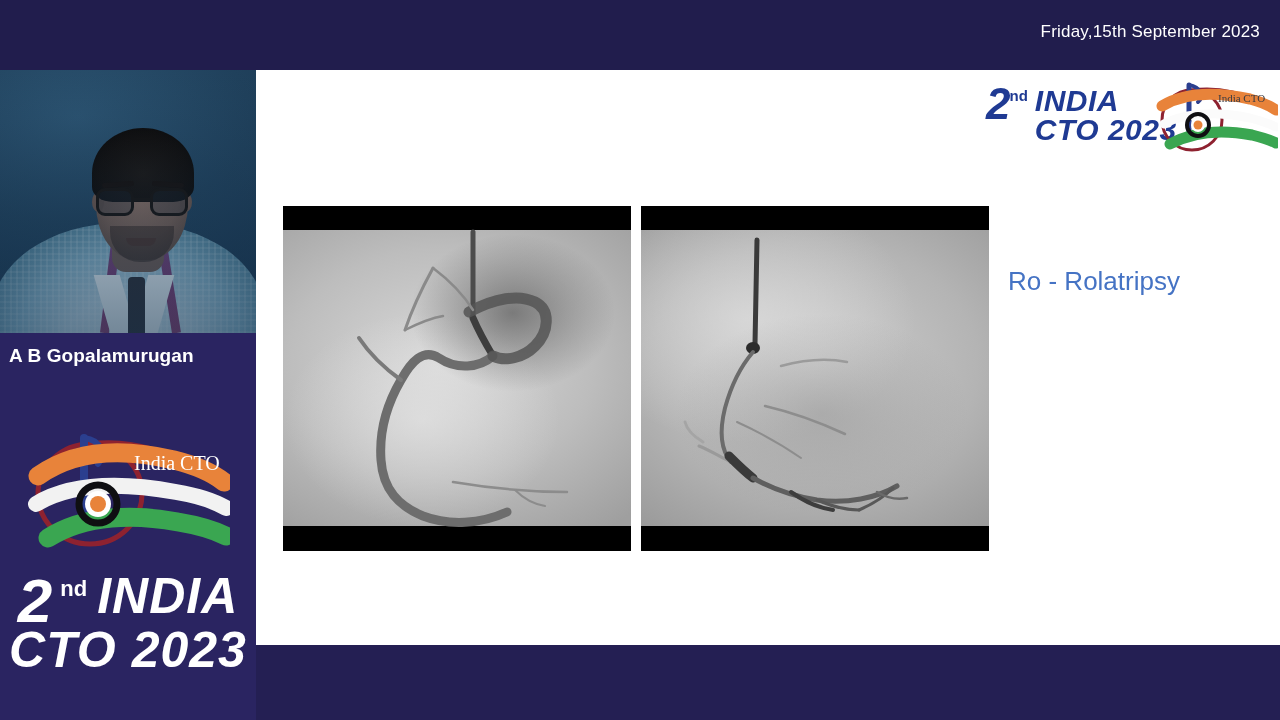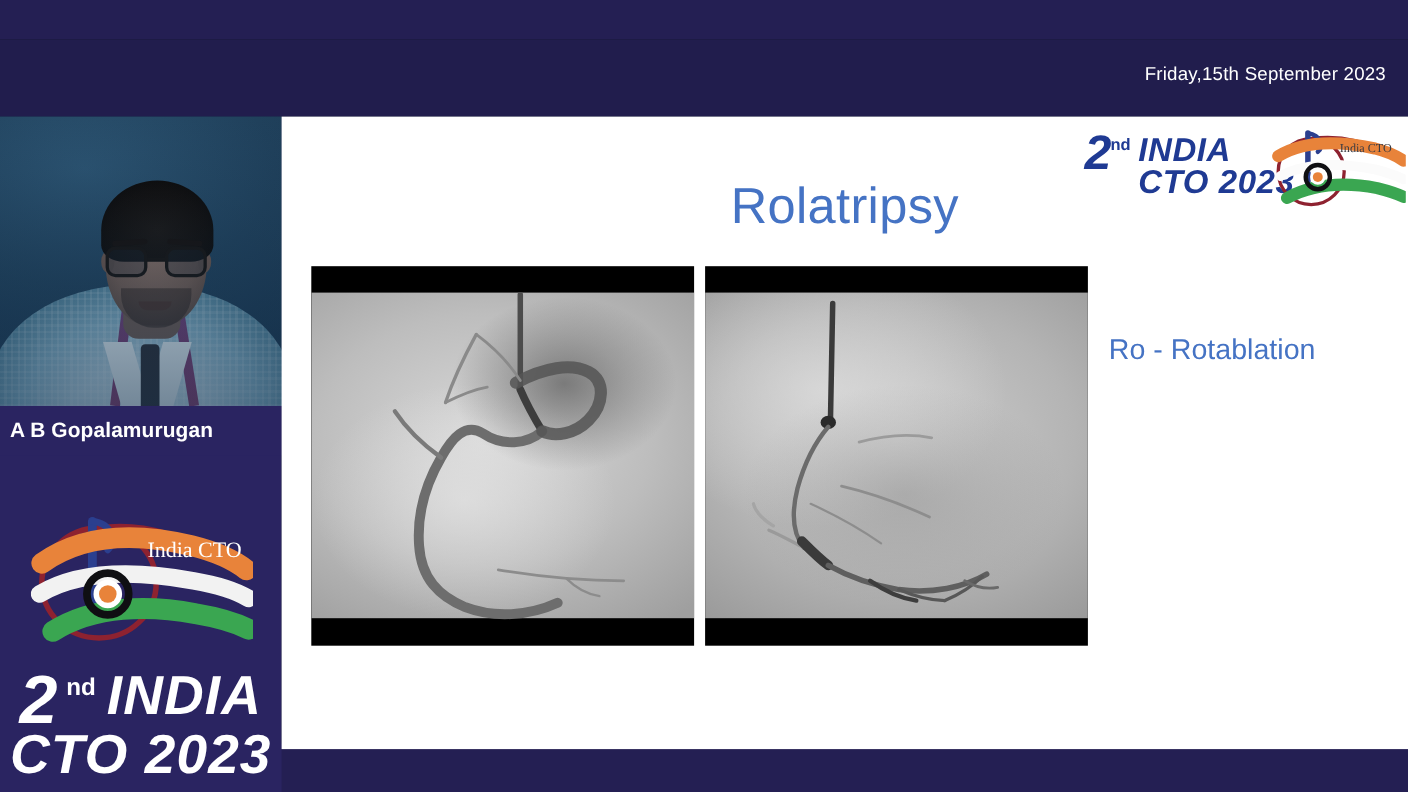--- a/index.html
+++ b/index.html
@@ -5,22 +5,21 @@
   * { box-sizing: border-box; margin: 0; padding: 0; }
   html, body {
     width: 1280px; height: 720px;
     background: #241f53;
     font-family: "Liberation Sans", sans-serif;
     overflow: hidden;
   }
   #stage {
     position: relative;
     width: 1280px; height: 640px;
-    background: #0f172a;
-    margin-top: 36px;
+    background: #f0abfc;
   }
 
   
   .topbar {
     position: absolute; left: 0; top: 0;
     width: 1280px; height: 70px;
     background: #211d4d;
   }
   .topbar-date {
     position: absolute; right: 20px; top: 22px;
@@ -369,21 +368,20 @@
           <span class="wm-india">INDIA</span>
         </div>
         <div class="wm-row2">CTO 2023</div>
       </div>
 
     </div>
   </div>
 
   <div class="slide">
 
-    <div class="slide-title">Rolatripsy</div>
 
     <div class="slide-logo">
       <div class="sl-word">
         <span class="sl-2">2</span>
         <span class="sl-nd">nd</span>
         <span class="sl-lines">
           <div class="sl-l1">INDIA</div>
           <div class="sl-l2">CTO 2023</div>
         </span>
       </div>
@@ -443,20 +441,20 @@
           <path d="M236 286 C246 292 256 294 266 292" stroke="#6a6a6a" stroke-width="2.5"></path>
           <path d="M124 200 C150 206 178 216 204 228" stroke="#8d8d8d" stroke-width="2.5"></path>
           <path d="M140 160 C162 154 186 152 206 156" stroke="#9b9b9b" stroke-width="2.5"></path>
           <path d="M96 216 C118 226 140 238 160 252" stroke="#8d8d8d" stroke-width="2"></path>
         </g>
       </svg>
     </div>
 
     <div class="legend">
       <div class="legend-item">
-        <span class="k">Ro</span><span class="v"> - </span><span class="v">Rotablation</span>
+        <span class="k">Ro</span><span class="v"> - </span><span class="v">Rolatripsy</span>
       </div>
     </div>
 
   </div>
 
 
 </div>
 
 </body></html>

